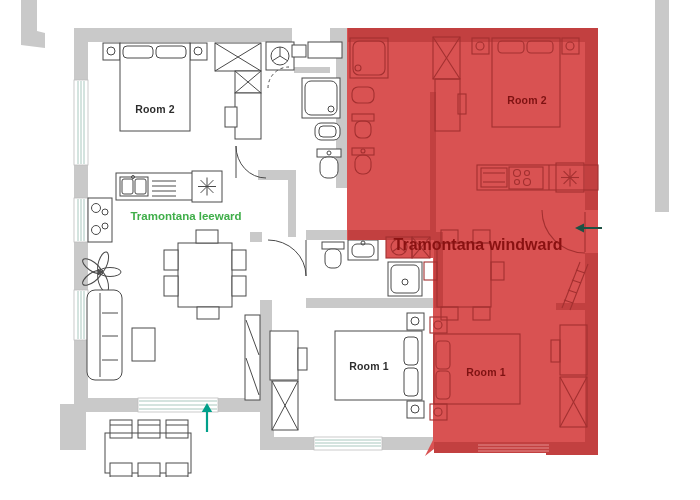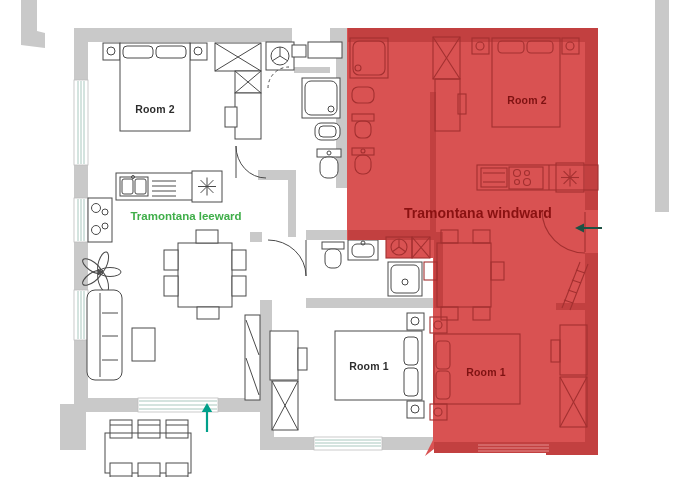--- a/index.html
+++ b/index.html
@@ -4,21 +4,21 @@
 <style>
   html,body{margin:0;padding:0;background:#ffffff;}
   #stage{position:relative;width:700px;height:477px;background:#ffffff;overflow:hidden;
          font-family:"Liberation Sans", sans-serif;}
   #plan-svg{position:absolute;left:0;top:0;}
   .lbl{position:absolute;transform:translate(-50%,-50%);white-space:nowrap;
        font-family:"Liberation Sans", sans-serif;}
   .room-lbl{font-size:10.5px;font-weight:bold;color:#2e2e2e;letter-spacing:.2px;}
   .room-lbl-red{font-size:10.5px;font-weight:bold;color:#7e1212;letter-spacing:.2px;}
   .unit-lbl-green{font-size:11.5px;font-weight:600;color:#3fae49;text-align:center;}
-  .unit-lbl-red{font-size:14px;font-weight:600;color:#8a1111;}
+  .unit-lbl-red{font-size:16px;font-weight:600;color:#8a1111;margin-top:32px;}
   .furn{fill:#ffffff;stroke:#4a4a4a;stroke-width:1;}
   .furnl{fill:none;stroke:#4a4a4a;stroke-width:1;}
   .rfurn{fill:none;stroke:#a33030;stroke-width:1.1;}
   .wall{fill:#c9c9c9;}
   .rwall{fill:#c24040;}
   .win{fill:#ffffff;stroke:#bdbdbd;stroke-width:.8;}
   .winln{stroke:#a9c8bf;stroke-width:1;}
   .rwinln{stroke:#e58c8c;stroke-width:1;}
 </style>
 </head>

